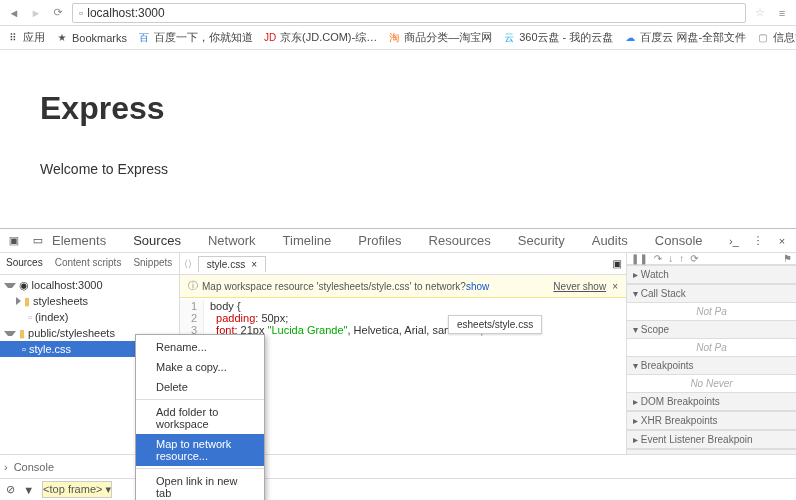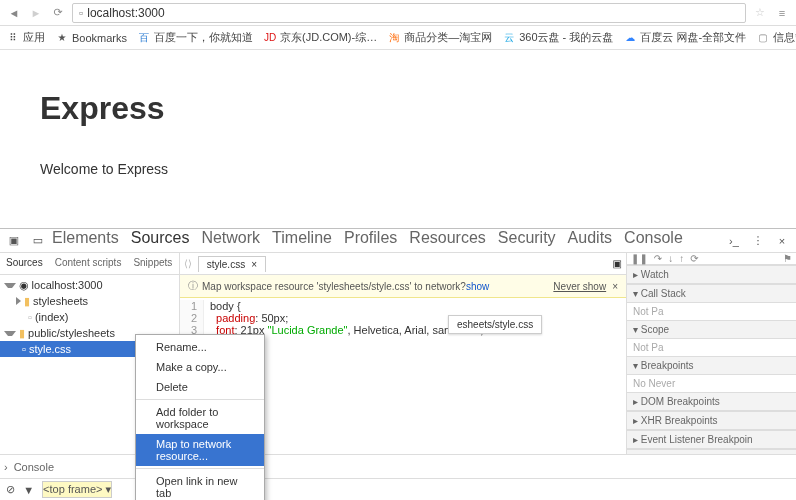--- a/index.html
+++ b/index.html
@@ -9,21 +9,21 @@
 .omnibox{flex:1;height:20px;border:1px solid #ccc;border-radius:2px;padding:0 6px;display:flex;align-items:center;font-size:12px;color:#333}
 .bookmarks{height:24px;display:flex;align-items:center;border-bottom:1px solid #e0e0e0;padding:0 6px;gap:10px;font-size:11px;color:#444;overflow:hidden;white-space:nowrap}
 .bm{display:flex;align-items:center;gap:3px}
 .bm-ico{width:14px;height:14px;display:inline-flex;align-items:center;justify-content:center;font-size:10px}
 .page{padding:40px 40px 0 40px}
 .page h1{font-size:32px;font-weight:bold;margin-bottom:34px}
 .page p{font-size:14px}
 .devtools{position:absolute;left:0;right:0;bottom:0;height:272px;border-top:1px solid #c0c0c0;background:#fff;display:flex;flex-direction:column}
 .dt-row{display:flex;align-items:center;height:24px;border-bottom:1px solid #ddd;padding:0 4px;gap:4px}
 .dt-ico{width:20px;height:20px;display:flex;align-items:center;justify-content:center;color:#555}
-.dt-tabs{display:flex;gap:12px;font-size:16px;color:#666;height:24px;flex:1}
+.dt-tabs{display:flex;gap:27px;font-size:13px;color:#666;height:24px;align-items:center;flex:1}
 .dt-tab.active{color:#333}
 .dt-body{flex:1;display:flex;overflow:hidden}
 .dt-left{width:180px;border-right:1px solid #ddd;display:flex;flex-direction:column}
 .dt-subtabs{display:flex;height:22px;border-bottom:1px solid #ddd;font-size:10px;color:#666}
 .dt-subtab{padding:4px 6px}
 .dt-subtab.active{color:#333;background:#fff}
 .tree{flex:1;font-size:11px;padding:2px 0}
 .tree-row{display:flex;align-items:center;height:16px;padding:0 4px;gap:3px}
 .tree-row.sel{background:#3874d0;color:#fff}
 .tree-ico{width:12px;text-align:center;font-size:9px}
@@ -35,21 +35,21 @@
 .code{flex:1;font-family:Consolas,Monaco,monospace;font-size:11px;padding:2px 0}
 .code-line{display:flex}
 .gutter{width:24px;text-align:right;color:#999;padding-right:6px;background:#fafafa;border-right:1px solid #eee}
 .cline{padding-left:6px;white-space:pre}
 .kw{color:#c80000}
 .str{color:#0a0}
 .tooltip{position:absolute;left:268px;top:62px;border:1px solid #ccc;background:#fff;padding:3px 8px;font-size:10px;box-shadow:0 1px 2px rgba(0,0,0,0.15)}
 .dt-right{width:170px;border-left:1px solid #ddd;display:flex;flex-direction:column;font-size:10px}
 .dbg-bar{height:22px;border-bottom:1px solid #ddd;display:flex;align-items:center;gap:6px;padding:0 4px;color:#888}
 .pane-h{background:#f3f3f3;border-bottom:1px solid #ddd;border-top:1px solid #ddd;padding:3px 6px;color:#666}
-.pane-b{padding:3px 6px;color:#aaa;text-align:left}
+.pane-b{padding:3px 6px;color:#aaa;font-style:italic;text-align:center}
 .dt-console{height:24px;border-top:1px solid #ddd;display:flex;align-items:center;padding:0 4px;gap:6px;font-size:11px;color:#666}
 .dt-footer{height:22px;border-top:1px solid #ddd;display:flex;align-items:center;padding:0 6px;gap:8px;font-size:11px;color:#555}
 .sel-frame{border:1px solid #ccc;padding:1px 0;background:#fef9c3}
 .context-menu{position:absolute;left:135px;top:334px;width:130px;background:#fff;border:1px solid #aaa;box-shadow:2px 2px 5px rgba(0,0,0,0.25);z-index:100;font-size:11px;padding:2px 0}
 .cm-item{padding:4px 20px}
 .cm-item.hl{background:#3874d0;color:#fff}
 .cm-sep{height:1px;background:#ddd;margin:2px 0}
 .chevron{display:inline-block;width:0;height:0;border-top:4px solid transparent;border-bottom:4px solid transparent;border-left:5px solid #888}
 .chev-d{border-left:4px solid transparent;border-right:4px solid transparent;border-top:5px solid #888}
 </style>

